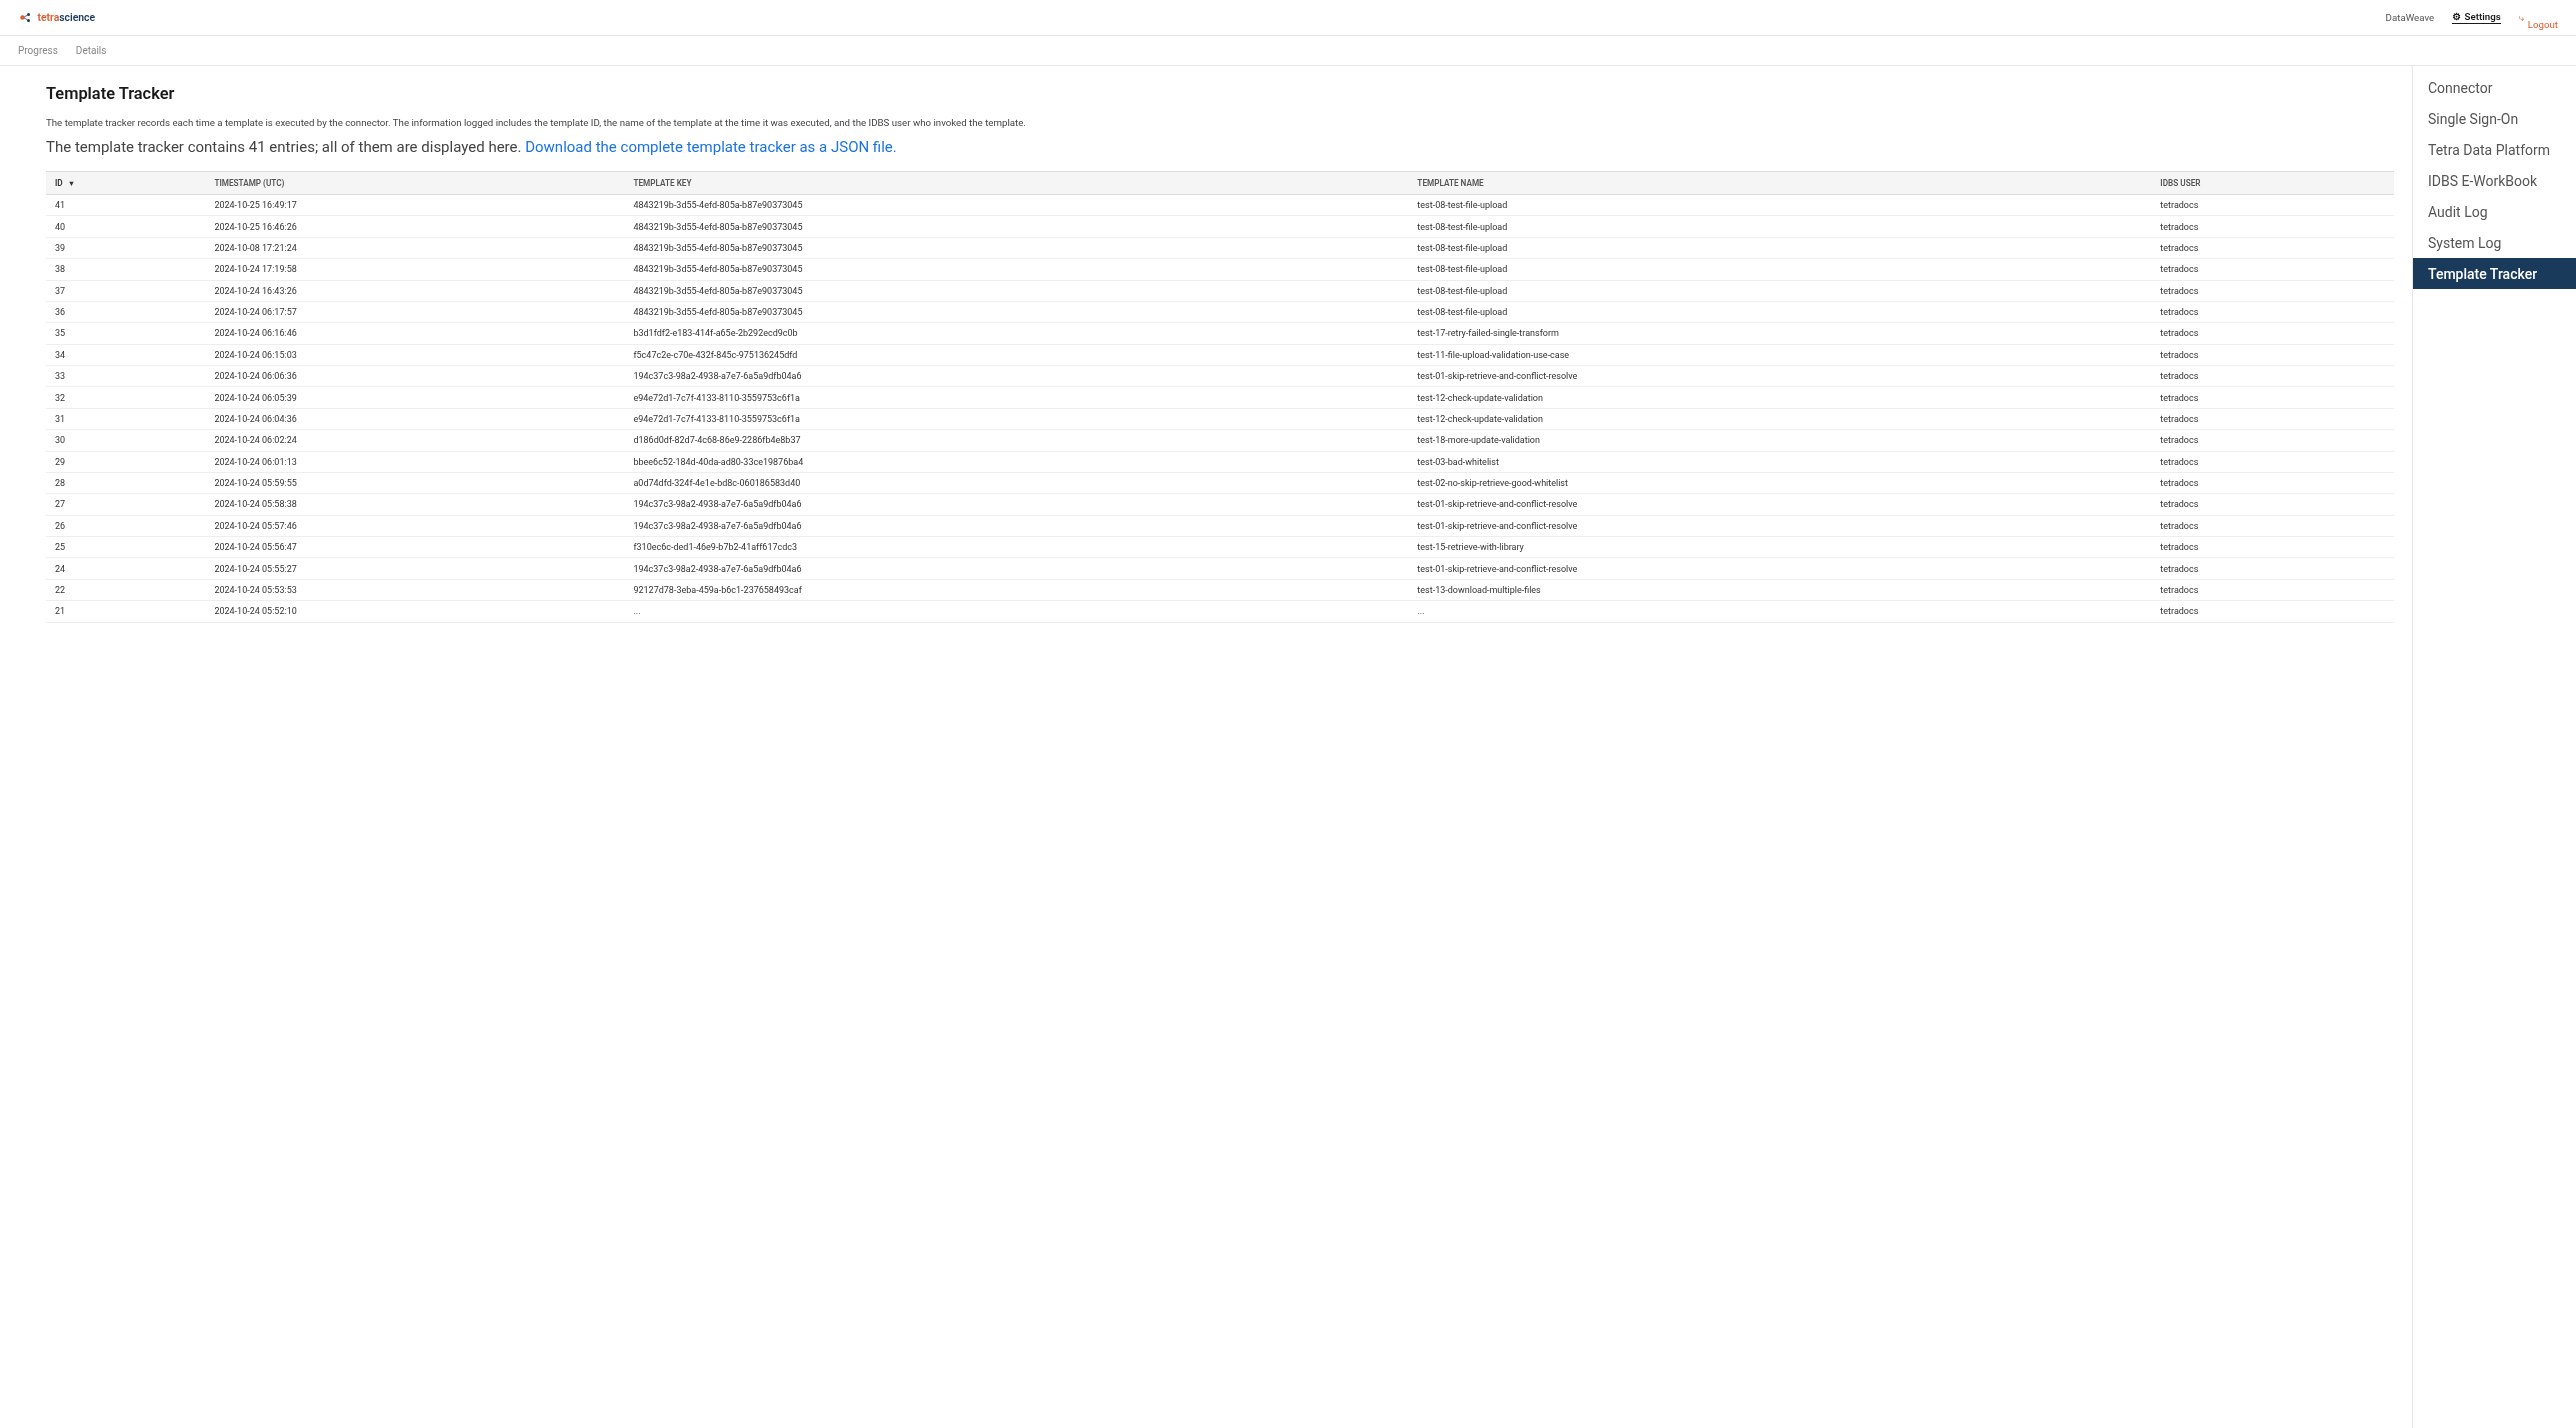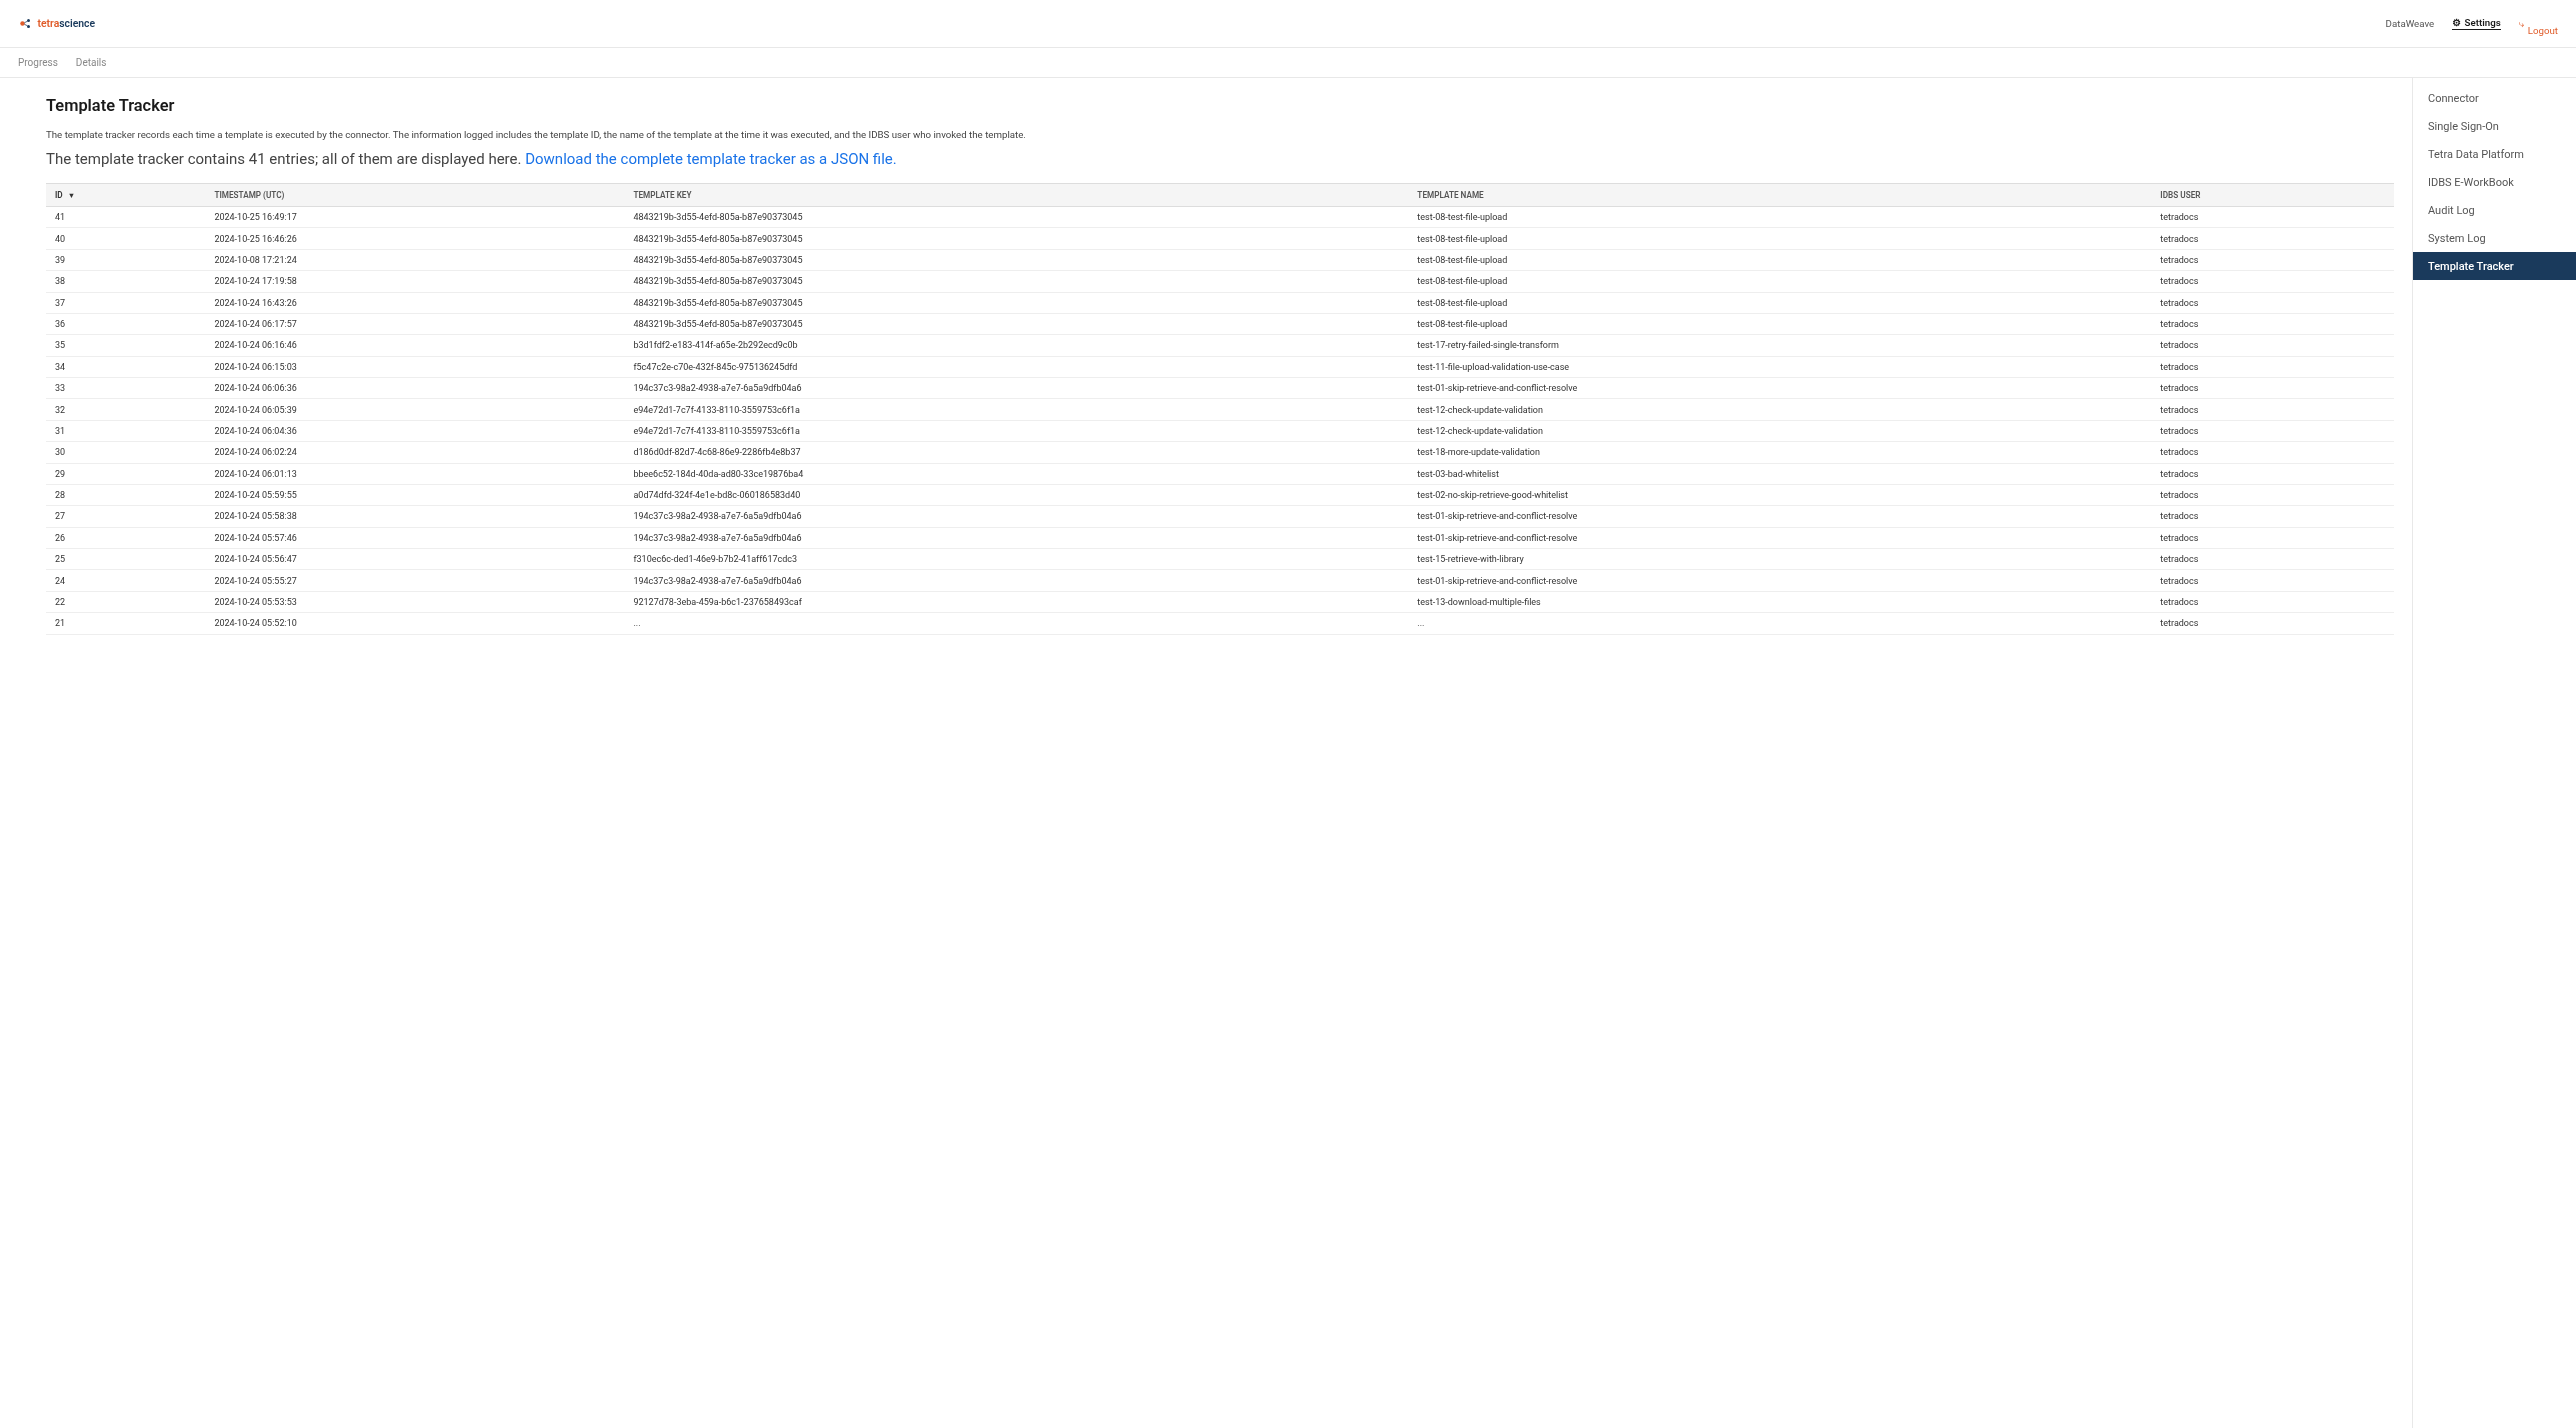--- a/index.html
+++ b/index.html
@@ -4,21 +4,21 @@
   <style>
     * { box-sizing: border-box; margin: 0; padding: 0; }
     body { font-family: -apple-system, BlinkMacSystemFont, 'Segoe UI', Roboto, Arial, sans-serif; font-size: 9.7px; color: #333; background: #fff; }
 
     
     .top-nav {
       display: flex;
       align-items: center;
       justify-content: space-between;
       padding: 16px 18px;
-      height: 48px;
+      height: 36px;
       border-bottom: 0.7px solid #e8e8e8;
     }
     .logo-area {
       display: flex;
       align-items: center;
       gap: 4.5px;
     }
     .logo-icon {
       width: 15px;
       height: 15px;
@@ -138,21 +138,21 @@
     
     .sidebar {
       width: 164px;
       border-left: 0.7px solid #e8e8e8;
       background: #fff;
       padding-top: 6px;
       flex-shrink: 0;
     }
     .sidebar-item {
       padding: 7.5px 15px;
-      font-size: 11px;
+      font-size: 14px;
       color: #555;
       cursor: pointer;
     }
     .sidebar-item.active {
       background: #1a3a5c;
       color: #fff;
       font-weight: 500;
     }
   </style>
 </head>

